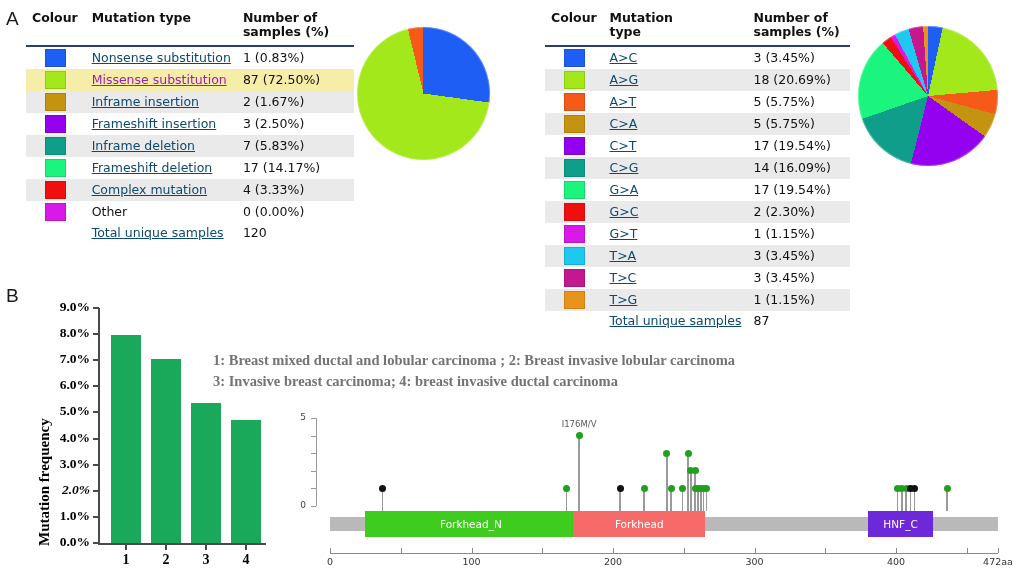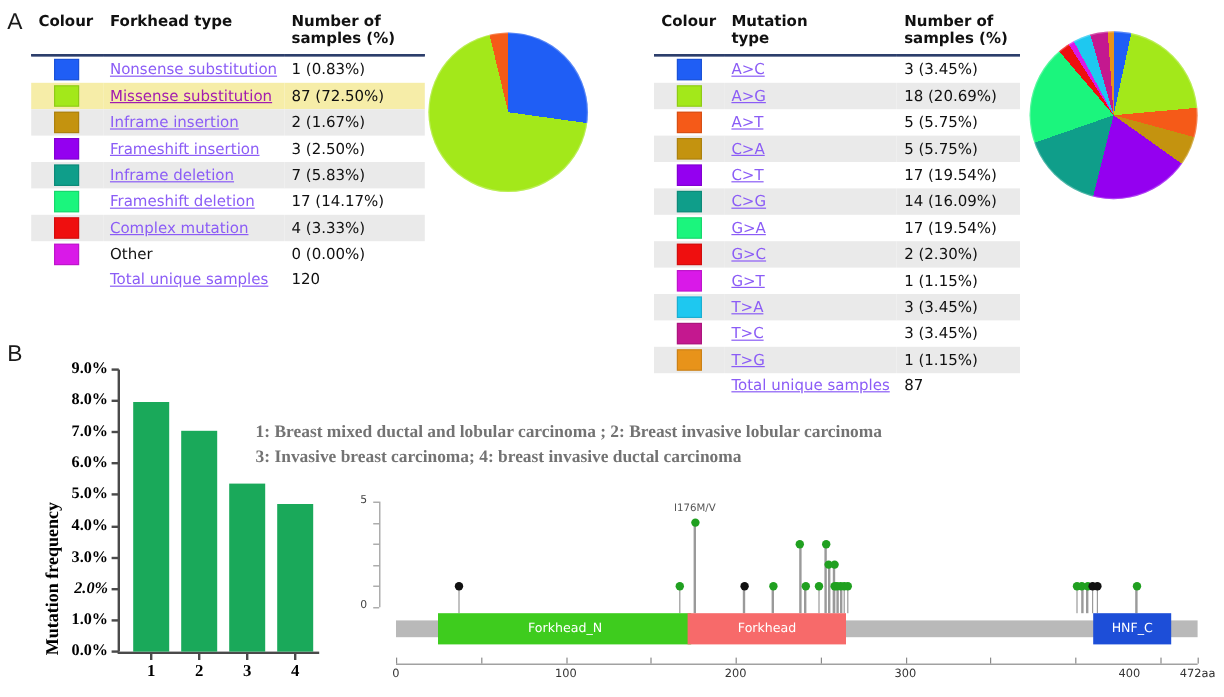--- a/index.html
+++ b/index.html
@@ -50,21 +50,21 @@
   .swatch-cell { width: 48px; text-align: center; }
   .swatch {
     display: inline-block;
     width: 19px;
     height: 16px;
     vertical-align: middle;
     border: 1px solid rgba(0,0,0,0.12);
   }
   .lnk {
     text-decoration: underline;
-    color: #8b5cf6;
+    color: #0c4a6e;
     cursor: pointer;
   }
   .lnk.faded { color: #a21caf; }
   .plain { text-decoration: none; }
   .num { white-space: nowrap; }
   
   .pie {
     position: absolute;
     border-radius: 50%;
   }
@@ -161,21 +161,21 @@
 </head>
 <body>
 
 <div class="panel-label" style="left:6px; top:8px;">A</div>
 <div class="panel-label" style="left:6px; top:285px;">B</div>
 
 <table class="mut-table" id="table-mutation-type" style="left:26px; top:8px; width:328px;">
   <thead>
     <tr>
       <th class="col-colour">Colour</th>
-      <th>Forkhead type</th>
+      <th>Mutation type</th>
       <th style="width:110px;">
         <span>Number of</span><br>
         <span>samples (%)</span>
       </th>
     </tr>
   </thead>
   <tbody id="tbody-mutation-type">
       <tr class="">
         <td class="swatch-cell"><span class="swatch" style="background: rgb(31, 94, 245);"></span></td>
         <td><span class="lnk">Nonsense substitution</span></td>
@@ -413,35 +413,35 @@
       <div class="stem" style="left: 617.75px; top: 82.4px; height: 22.6px;"></div>
       <div class="head" style="left: 615px; top: 78.9px; background: rgb(17, 17, 17);"></div>
       <div class="stem" style="left: 650.301px; top: 82.4px; height: 22.6px;"></div>
       <div class="head" style="left: 647.551px; top: 78.9px; background: rgb(32, 160, 32);"></div>
       <div class="mut-label" style="left: 283.085px; top: 12.6px;">I176M/V</div>
     </div>
   <div id="lolli-domains">
       <div class="backbone" style="left: 34px; top: 111px; width: 668px; height: 14px;"></div>
       <div class="domain" style="left: 69.3814px; top: 105px; width: 211px; height: 26px; background: rgb(62, 204, 30);">Forkhead_N</div>
       <div class="domain" style="left: 277.424px; top: 105px; width: 131.619px; height: 26px; background: rgb(247, 106, 106);">Forkhead</div>
-      <div class="domain" style="left: 615px; top: 105px; width: 65.1017px; height: 26px; background: #1d4ed8;">HNF_C</div>
+      <div class="domain" style="left: 572px; top: 105px; width: 65.1017px; height: 26px; background: #6d28d9;">HNF_C</div>
     </div>
   <div id="lolli-ruler">
       <div class="ruler" style="left: 34px; top: 147px; width: 668px; height: 1px;"></div>
       <div class="rtick" style="left: 34px; top: 142px; height: 5px;"></div>
       <div class="rtick" style="left: 104.763px; top: 142px; height: 5px;"></div>
       <div class="rtick" style="left: 175.525px; top: 142px; height: 5px;"></div>
       <div class="rtick" style="left: 246.288px; top: 142px; height: 5px;"></div>
       <div class="rtick" style="left: 317.051px; top: 142px; height: 5px;"></div>
       <div class="rtick" style="left: 387.814px; top: 142px; height: 5px;"></div>
       <div class="rtick" style="left: 458.576px; top: 142px; height: 5px;"></div>
       <div class="rtick" style="left: 529.339px; top: 142px; height: 5px;"></div>
       <div class="rtick" style="left: 600.102px; top: 142px; height: 5px;"></div>
       <div class="rtick" style="left: 670.864px; top: 142px; height: 5px;"></div>
       <div class="rtick" style="left: 702px; top: 142px; height: 5px;"></div>
       <div class="rlabel" style="left: 34px; top: 150px;">0</div>
       <div class="rlabel" style="left: 175.525px; top: 150px;">100</div>
       <div class="rlabel" style="left: 317.051px; top: 150px;">200</div>
       <div class="rlabel" style="left: 458.576px; top: 150px;">300</div>
-      <div class="rlabel" style="left: 600.102px; top: 150px; margin-left: 45px;">400</div>
+      <div class="rlabel" style="left: 600.102px; top: 150px;">400</div>
       <div class="rlabel" style="left: 702px; top: 150px;">472aa</div>
     </div>
 </div>
 
 </body></html>

